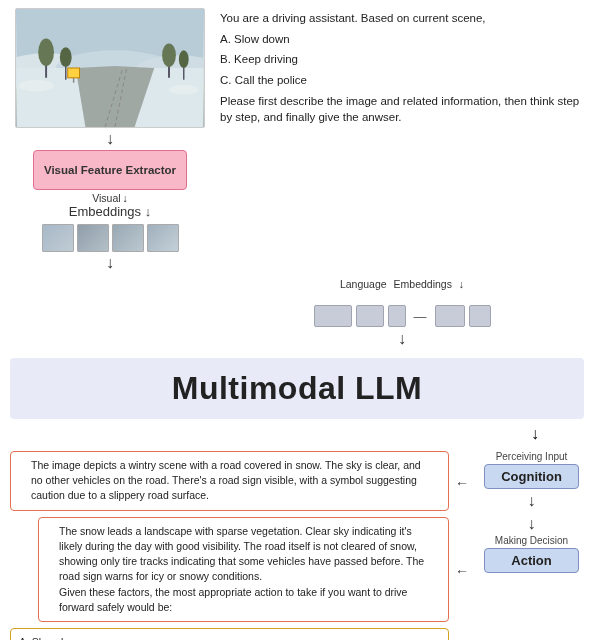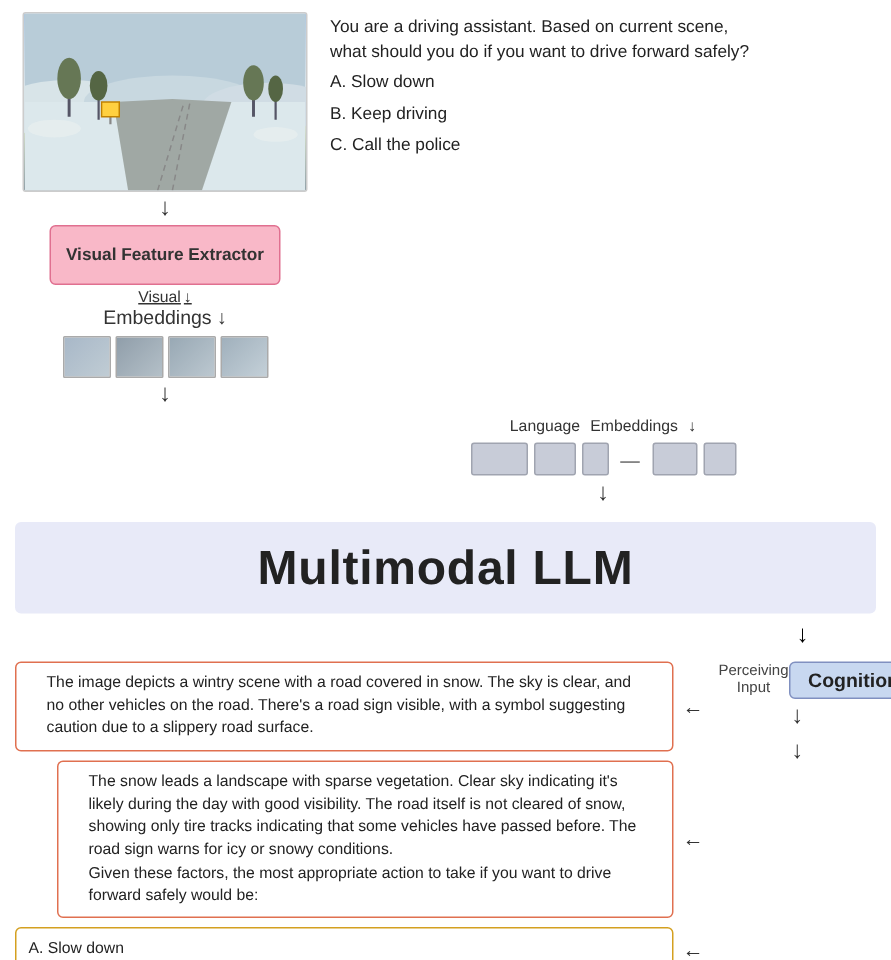--- a/index.html
+++ b/index.html
@@ -68,21 +68,20 @@
       text-align: center;
     }
 
     .visual-embeddings-label {
       font-size: 10.5px;
       color: #333;
       margin-top: 2px;
       display: flex;
       align-items: center;
       gap: 2px;
-      text-decoration: underline;
     }
 
     .thumbnails-row {
       display: flex;
       flex-direction: row;
       gap: 3px;
       margin-top: 2px;
     }
 
     .thumb {
@@ -102,21 +101,21 @@
       padding-top: 2px;
     }
 
     .text-column p {
       margin-bottom: 4px;
     }
 
     .lang-embed-label {
       font-size: 10.5px;
       color: #333;
-      margin-bottom: 5px;
+      margin-bottom: 15px;
       display: flex;
       align-items: flex-end;
       gap: 2px;
     }
 
     .lang-embed-blocks {
       display: flex;
       flex-direction: row;
       gap: 4px;
       align-items: center;
@@ -176,21 +175,21 @@
       border-radius: 4px;
       padding: 6px 8px;
       font-size: 10.5px;
       line-height: 1.45;
       color: #222;
       background: #fff;
     }
 
     .step-item {
       display: flex;
-      flex-direction: row;
+      flex-direction: column;
       align-items: center;
       width: 100%;
     }
 
     .step-label {
       font-size: 10px;
       color: #444;
       margin-bottom: 2px;
       text-align: center;
     }
@@ -301,25 +300,25 @@
         <div class="thumb" style="background:linear-gradient(135deg,#98a8b4,#bcc8d0);"></div>
         <div class="thumb" style="background:linear-gradient(135deg,#a0b0bc,#c4d0d8);"></div>
       </div>
 
       <div class="down-arrow" style="margin-top:3px;">↓</div>
     </div>
 
     <div class="text-column">
       <p>
         <span>You are a driving assistant.  Based on current scene,</span><br>
-        <span>what should you do if you want to drive forward safely?</span>
       </p>
       <p>A. Slow down</p>
       <p>B. Keep driving</p>
       <p>C. Call the police</p>
+      <p>Please first describe the image and related information, then think step by step, and finally give the anwser.</p>
     </div>
   </div>
 
   <div style="display:flex;flex-direction:row;padding:0 10px 2px 10px;gap:10px;align-items:flex-end;">
 
     <div style="width:200px;flex-shrink:0;"></div>
 
     <div style="flex:1;display:flex;flex-direction:column;align-items:center;">
       <div class="lang-embed-label">
         <span>Language</span>&nbsp;<span>Embeddings</span>&nbsp;<span>↓</span>
@@ -376,17 +375,21 @@
       <div class="step-item">
         <div class="step-label">Perceiving Input</div>
         <div class="step-box">Cognition</div>
       </div>
 
       <div class="step-arrow">↓</div>
 
 
       <div class="step-arrow">↓</div>
 
+      <div class="step-item">
+        <div class="step-label">Making Decision</div>
+        <div class="step-box">Action</div>
+      </div>
 
     </div>
   </div>
 
 </div>
 
 </body></html>

